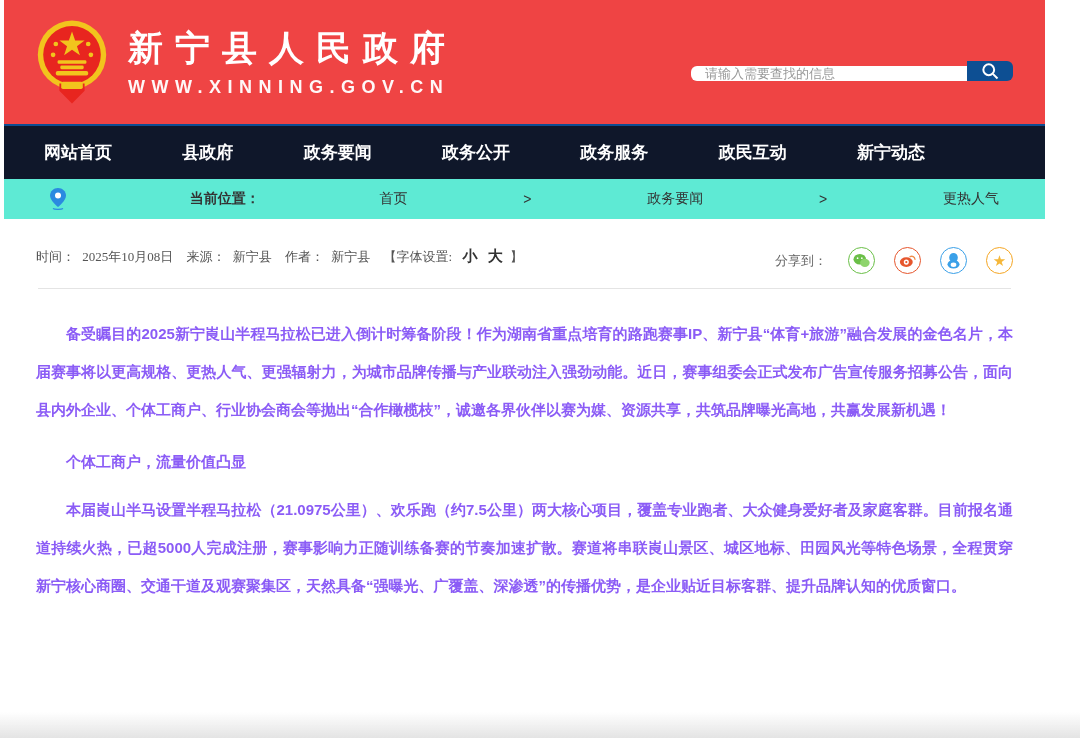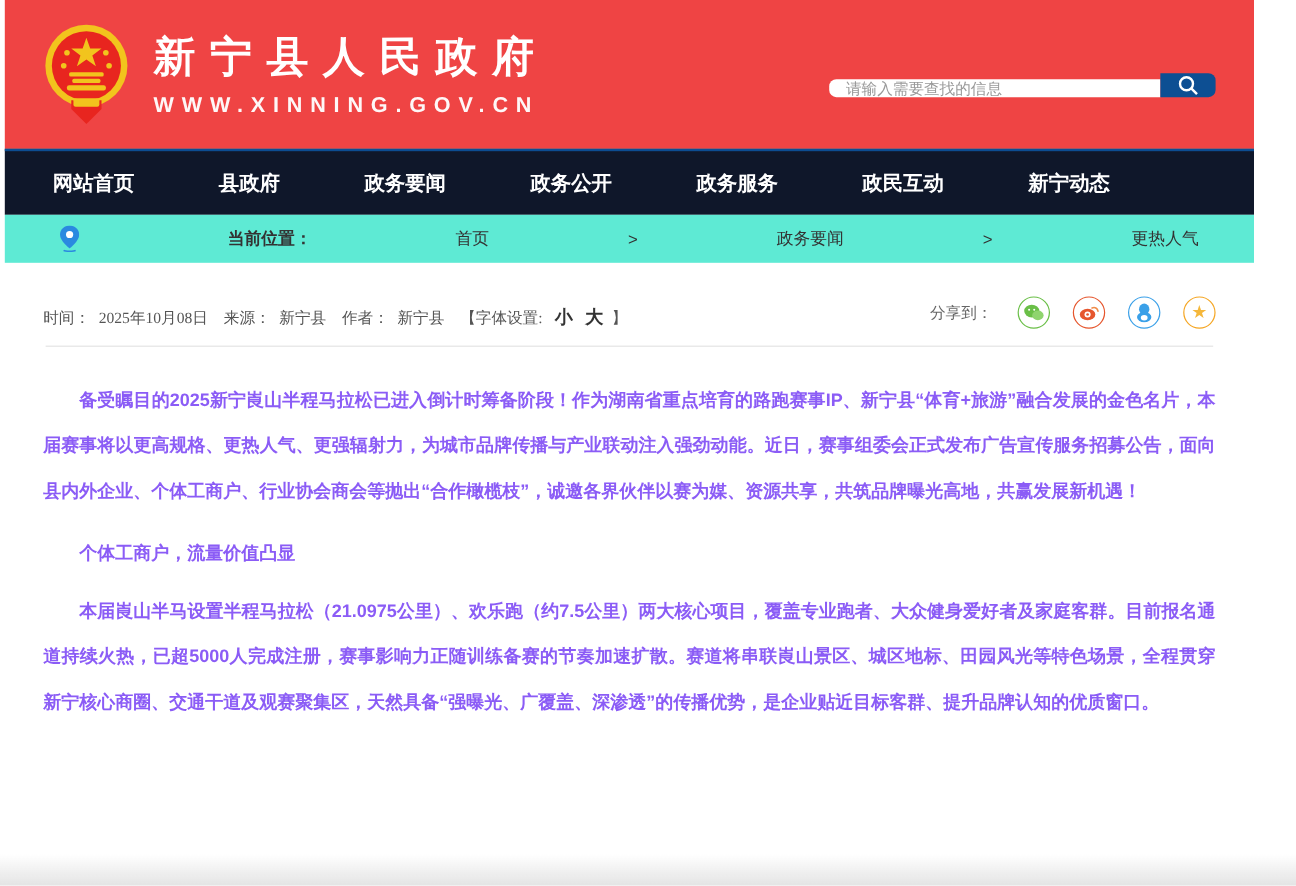--- a/index.html
+++ b/index.html
@@ -33,21 +33,21 @@
                font-size:14px; color:#333;justify-content:space-between; }
   .crumb-bar .pin { width:16px; height:22px; margin-right:14px; flex:0 0 auto; }
   .crumb-label { font-weight:700; margin-right:10px; }
   .crumb-bar a { color:#333; text-decoration:none; cursor:pointer; }
   .crumb-sep { margin:0 6px; }
 
   
   .content { background:#fff; padding:0 32px; }
   .article-title { text-align:center; font-family:"Liberation Serif", serif; font-weight:700;
                    font-size:23px; color:#000; padding:62px 60px 0; line-height:1.4; }
-  .meta-row { display:flex; align-items:flex-end; margin-top:28px; font-size:13px; color:#555;
+  .meta-row { display:flex; align-items:flex-start; margin-top:28px; font-size:13px; color:#555;
               font-family:"Liberation Serif", serif; }
   .meta-left span { margin-right:4px; }
   .meta-left .gap { margin-right:10px; }
   .font-ctl { font-weight:700; color:#333; cursor:pointer; font-size:15px; margin:0 3px; }
   .share { margin-left:auto; display:flex; align-items:center; gap:19px; color:#666; }
   .share-label { margin-right:2px; }
   .share .sicon { width:27px; height:27px; border-radius:50%; display:flex; align-items:center;
                   justify-content:center; cursor:pointer; background:#fff; }
   .sicon.wechat { border:1.5px solid #6abf47; }
   .sicon.weibo  { border:1.5px solid #e6562d; }

